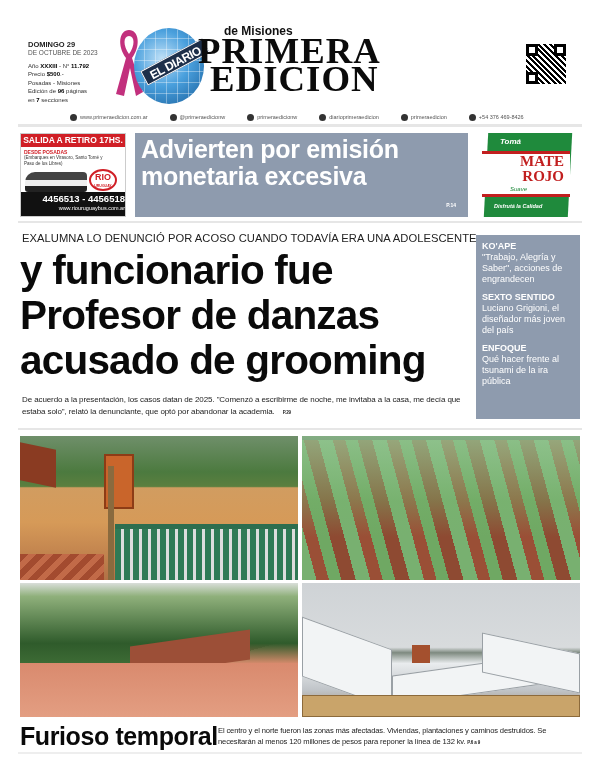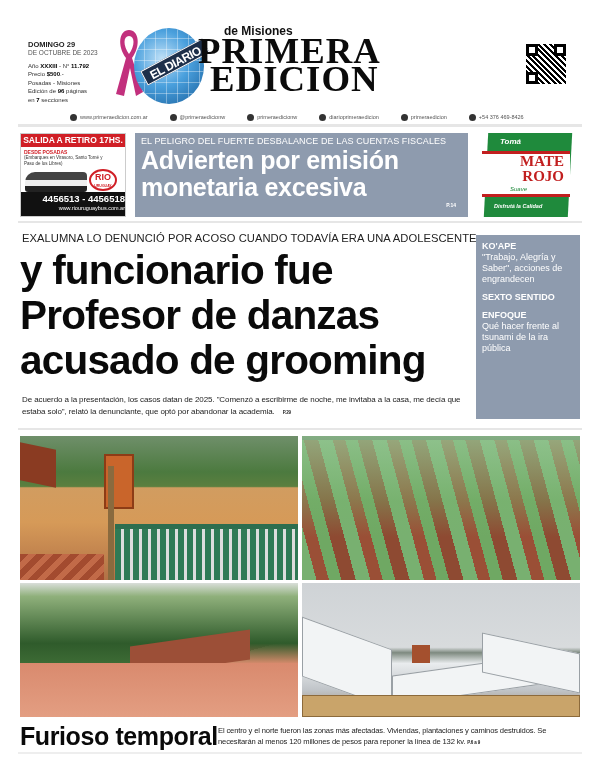--- a/index.html
+++ b/index.html
@@ -195,21 +195,20 @@
   <div class="via">(Embarques en Virasoro, Santo Tomé y Paso de los Libres)</div>
   <div class="bus"></div>
   <div class="rio"><span>RIO</span><small>URUGUAY</small></div>
   <div class="ftr">
     <div class="phones">4456513 - 4456518</div>
     <div class="url">www.riouruguaybus.com.ar</div>
   </div>
 </div>
 
 <div class="abs fiscal">
-  <div class="kicker">EL PELIGRO DEL FUERTE DESBALANCE DE LAS CUENTAS FISCALES</div>
   <div class="title">Advierten por emisión</div>
   <div class="title">monetaria excesiva</div>
   <div class="page">P.14</div>
 </div>
 
 <div class="abs mate-ad">
   <div class="mate-inner"></div>
   <div class="mate-flag"></div>
   <div class="mate-toma">Tomá</div>
   <div class="mate-name">
@@ -229,20 +228,21 @@
 </div>
 <div class="abs main-body"><span>De acuerdo a la presentación, los casos datan de 2025. "Comenzó a escribirme de noche, me invitaba a la casa, me decía que estaba solo", relató la denunciante, que optó por abandonar la academia.</span><span class="pg">P.29</span></div>
 
 <div class="abs sidebar">
   <div class="sb-item">
     <div class="sb-head">KO'APE</div>
     <div class="sb-text">"Trabajo, Alegría y Saber", acciones de engrandecen</div>
   </div>
   <div class="sb-item">
     <div class="sb-head">SEXTO SENTIDO</div>
+    <div class="sb-text">Luciano Grigioni, el diseñador más joven del país</div>
   </div>
   <div class="sb-item">
     <div class="sb-head">ENFOQUE</div>
     <div class="sb-text">Qué hacer frente al tsunami de la ira pública</div>
   </div>
 </div>
 <div class="abs rule" style="top:428px; height:2px;"></div>
 
 <div class="abs photo photo-1">
   <div class="roof"></div>

